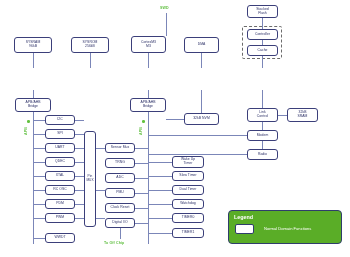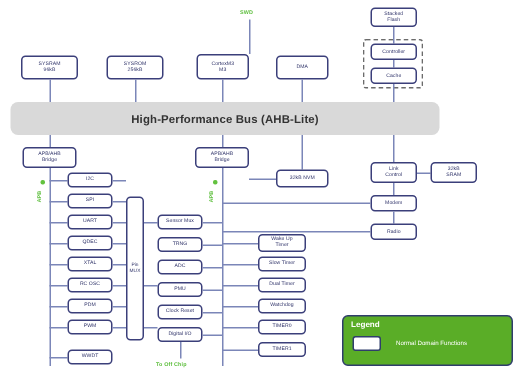--- a/index.html
+++ b/index.html
@@ -90,23 +90,20 @@
 M3</span>
   </div>
   <div class="ln lnv" style="left:148px;top:53px;height:15px;"></div>
   <div class="ln lnv" style="left:166px;top:36px;height:0px;"></div>
 
   <div class="blk" style="left:184px;top:37px;width:35px;height:16px;">
     <span>DMA</span>
   </div>
   <div class="ln lnv" style="left:201px;top:53px;height:15px;"></div>
 
-  <div class="bus" style="left:7px;top:68px;width:286px;height:22px;">
-    <span>High-Performance Bus (AHB-Lite)</span>
-  </div>
 
   <div class="ln lnv" style="left:33px;top:90px;height:8px;"></div>
   <div class="ln lnv" style="left:148px;top:90px;height:8px;"></div>
   <div class="ln lnv" style="left:201px;top:90px;height:23px;"></div>
   <div class="ln lnv" style="left:262px;top:90px;height:18px;"></div>
 
   <div class="blk" style="left:15px;top:98px;width:36px;height:14px;">
     <span>APB/AHB
 Bridge</span>
   </div>

